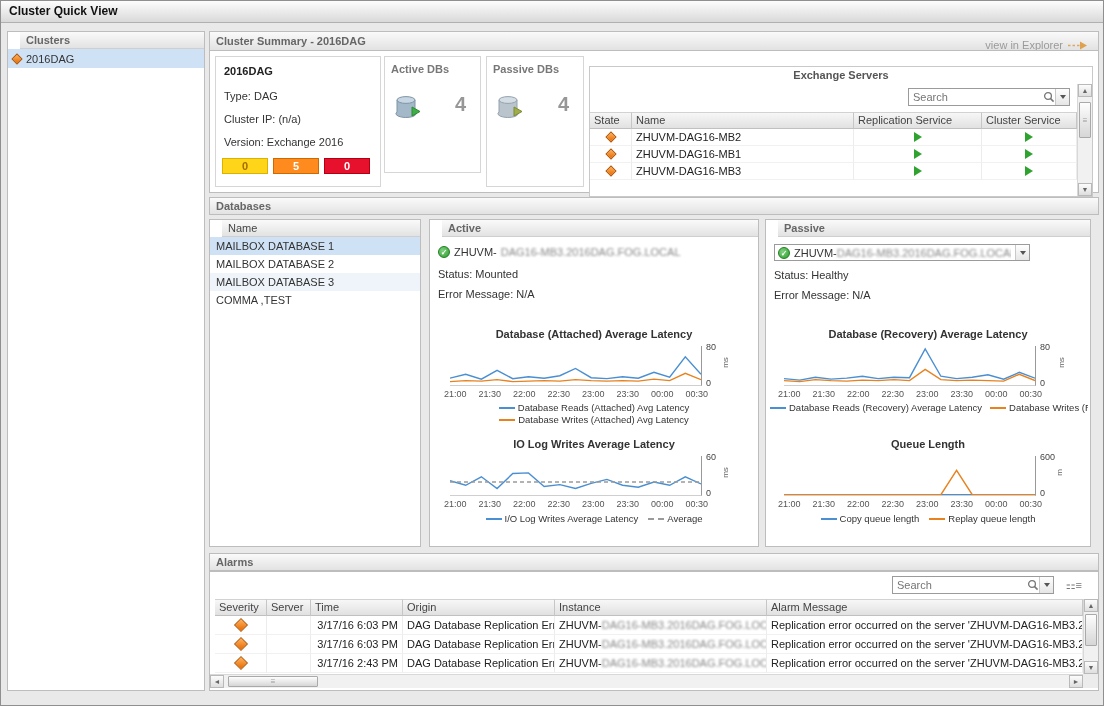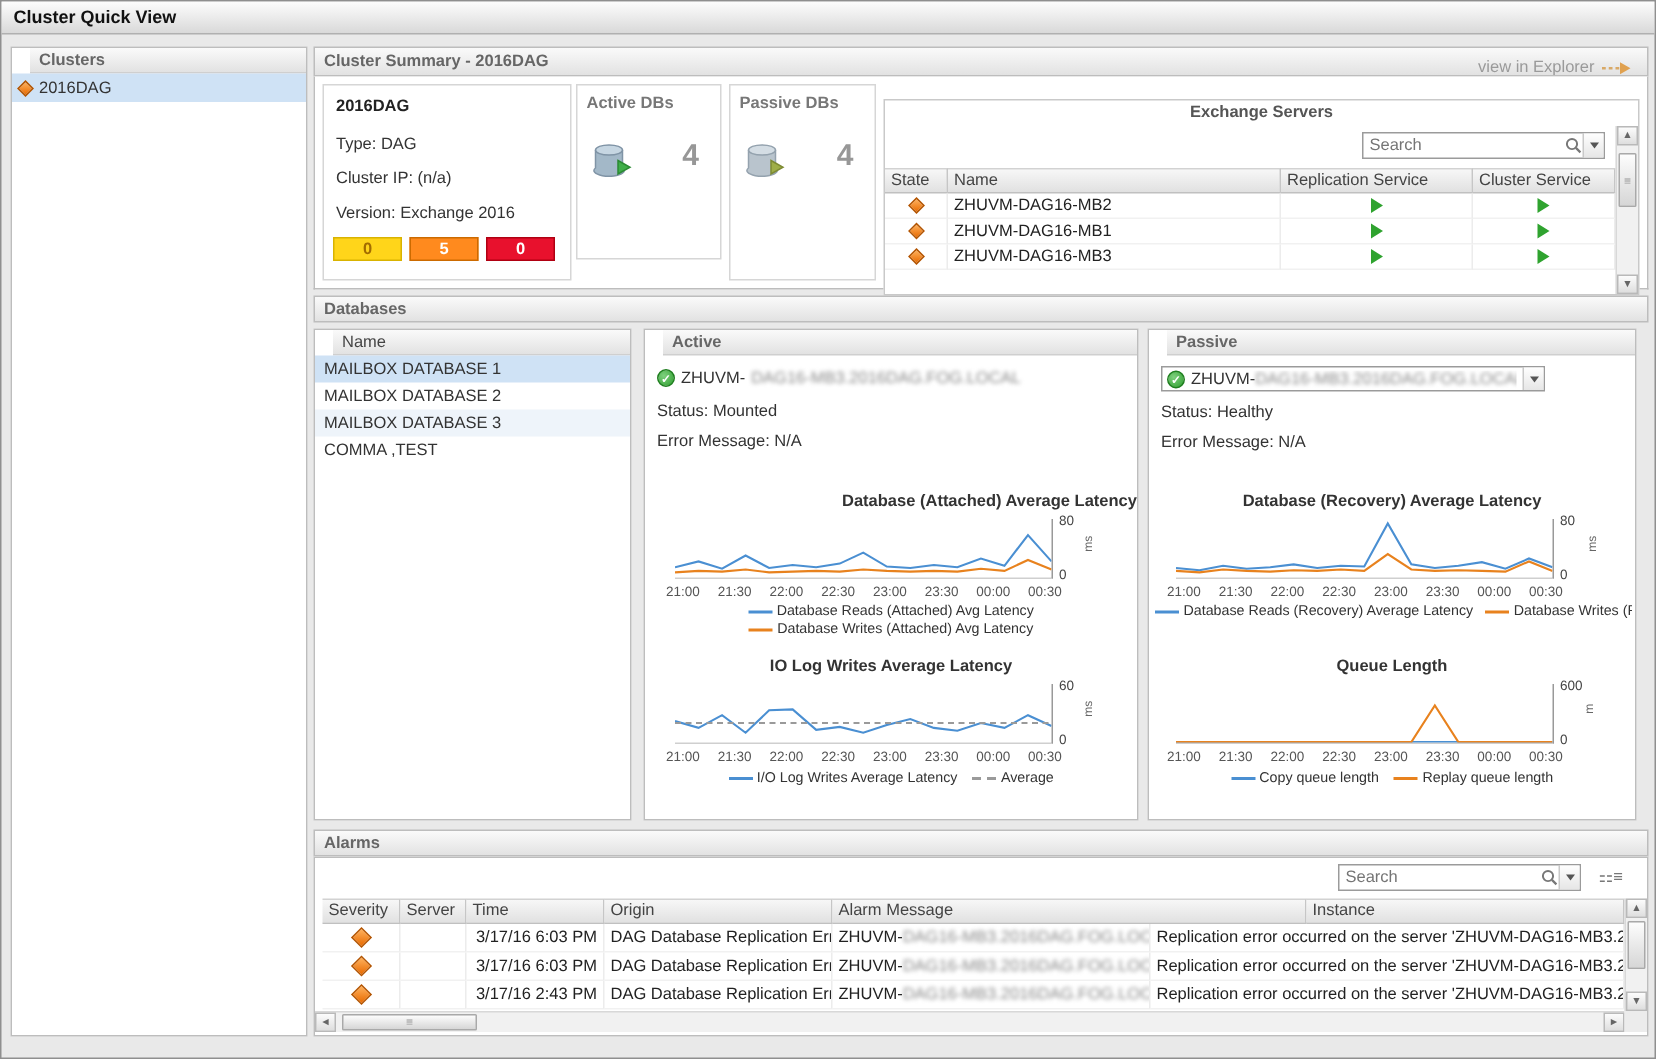--- a/index.html
+++ b/index.html
@@ -190,21 +190,21 @@
   <div class="panel" style="left:428px;top:218px;width:330px;height:328px;">
     <div class="panelhead">Active</div>
     <div class="txtline" style="left:8px;top:26px;display:flex;align-items:center;gap:4px;">
       <span class="check-icon">✓</span>
       <span>ZHUVM-</span>
         <span class="blur">DAG16-MB3.2016DAG.FOG.LOCAL</span>
     </div>
     <div class="txtline" style="left:8px;top:48px;">Status: Mounted</div>
     <div class="txtline" style="left:8px;top:68px;">Error Message: N/A</div>
 
-    <div class="chart-title" style="top:108px;text-align:right;">Database (Attached) Average Latency</div>
+    <div class="chart-title" style="top:108px;">Database (Attached) Average Latency</div>
     <div class="plot" style="left:20px;top:126px;width:252px;height:40px;">
         <svg viewBox="0 0 100 100" preserveAspectRatio="none" style="width: 100%; height: 100%; display: block;">
           <polyline points="0.00,82.50 6.25,72.50 12.50,85.00 18.75,62.50 25.00,83.75 31.25,78.75 37.50,82.50 43.75,76.25 50.00,57.50 56.25,81.25 62.50,83.75 68.75,78.75 75.00,82.50 81.25,67.50 87.50,80.00 93.75,27.50 100.00,72.50" fill="none" stroke="#4a8fd2" stroke-width="1.4" vector-effect="non-scaling-stroke"></polyline>
           <polyline points="0.00,91.25 6.25,88.75 12.50,90.00 18.75,86.25 25.00,91.25 31.25,90.00 37.50,88.75 43.75,90.00 50.00,86.25 56.25,88.75 62.50,90.00 68.75,88.75 75.00,90.00 81.25,85.00 87.50,88.75 93.75,70.00 100.00,86.25" fill="none" stroke="#e8821e" stroke-width="1.4" vector-effect="non-scaling-stroke"></polyline>
         </svg>
       </div>
     <div class="ylab" style="left:276px;top:122px;">80</div>
     <div class="ylab" style="left:276px;top:158px;">0</div>
     <div class="yunit" style="left:290px;top:138px;">ms</div>
     <div class="xlabs" style="left:14px;top:169px;width:264px;">
@@ -350,22 +350,22 @@
           <span class="tri-down"></span>
         </span>
     </div>
     <div class="opts-icon" style="right:16px;top:8px;">⚏≡</div>
 
     <div class="thead" style="left:5px;top:27px;width:868px;">
       <div style="width:52px;">Severity</div>
       <div style="width:44px;">Server</div>
       <div style="width:92px;">Time</div>
       <div style="width:152px;">Origin</div>
+      <div style="width:212px;">Instance</div>
       <div style="width:316px;">Alarm Message</div>
-      <div style="width:212px;">Instance</div>
     </div>
 
     <div class="trow" style="left:5px;top:44px;width:868px;height:19px;line-height:19px;">
       <div class="cc" style="width:52px;">
           <span class="diamond-icon" style="width:10px;height:10px;"></span>
         </div>
       <div style="width:44px;"></div>
       <div class="r" style="width:92px;">3/17/16 6:03 PM</div>
       <div style="width:152px;">DAG Database Replication Error</div>
       <div style="width:212px;"><span>ZHUVM-</span><span class="blur">DAG16-MB3.2016DAG.FOG.LOCAL</span></div>

